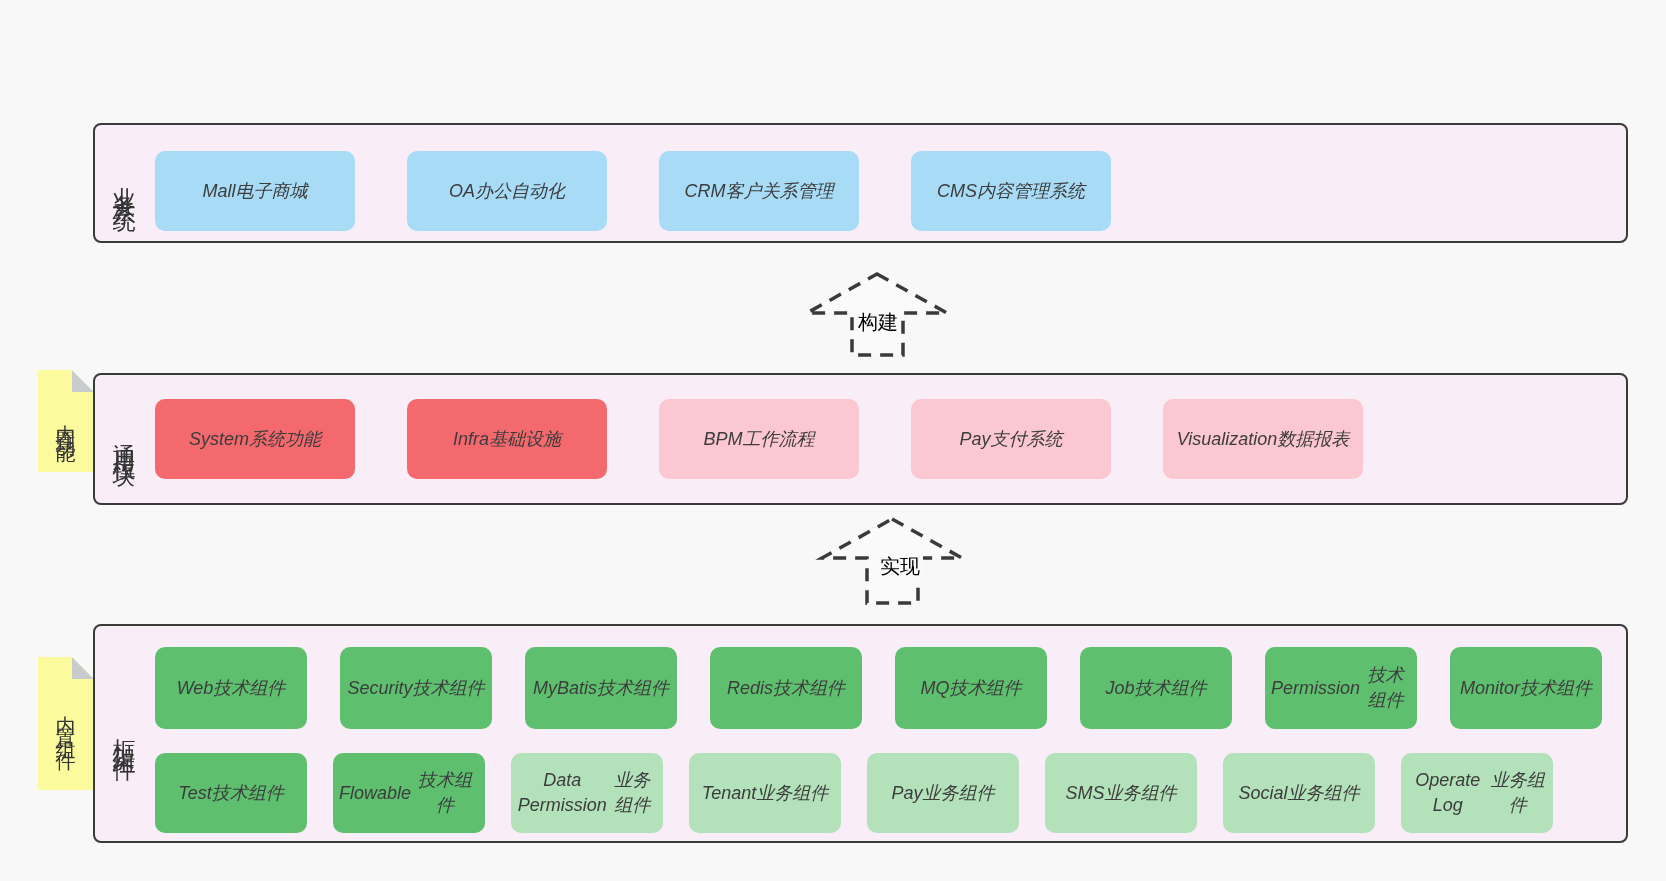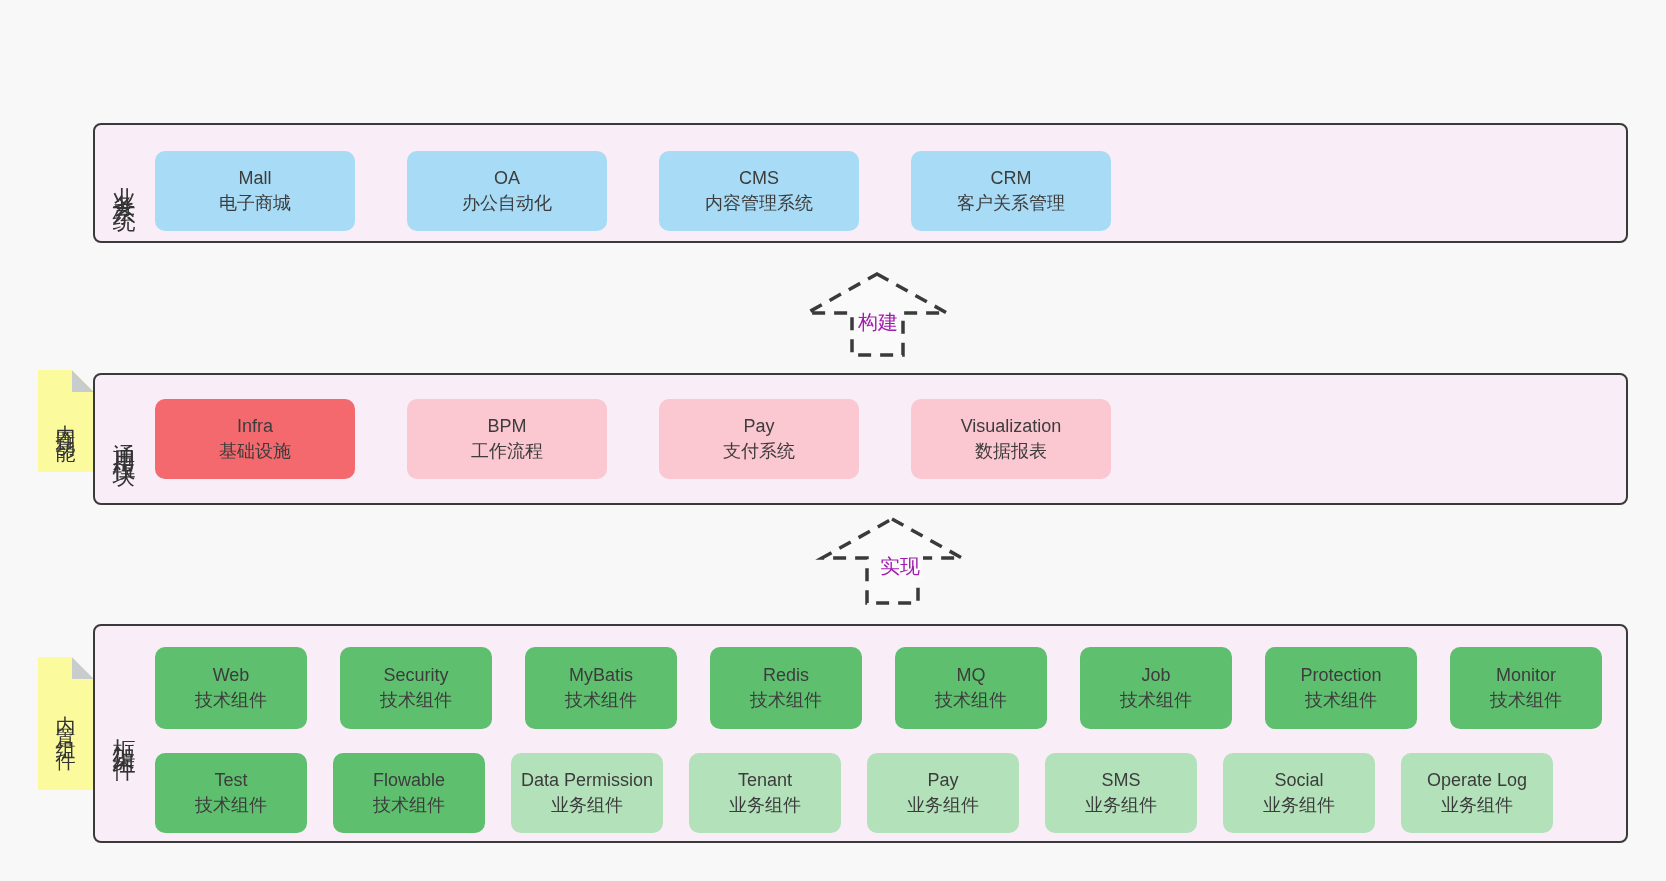--- a/index.html
+++ b/index.html
@@ -34,23 +34,24 @@
 
   
   .row{position:absolute;left:60px;display:flex;}
   #layer-business .row{top:26px;gap:52px;}
   #layer-modules .row{top:24px;gap:52px;}
   #layer-framework .row-0{top:21px;gap:33px;}
   #layer-framework .row-1{top:127px;gap:26px;}
 
   .box{
     box-sizing:border-box;border-radius:10px;
-    display:flex;flex-direction:column;align-items:center;justify-content:center;
+    display:flex;flex-direction:row;align-items:center;justify-content:center;
     text-align:center;font-size:18px;line-height:25px;color:var(--text,#3c3c3c);
     padding:10px 6px;
+    font-style:italic;
   }
   .size-wide{width:200px;height:80px;}
   .size-narrow{width:152px;height:82px;}
   #layer-framework .row-1 .box{height:80px;}
   .variant-blue{background:var(--box-blue,#a8dbf5);}
   .variant-red{background:var(--box-red,#f4696d);}
   .variant-pink{background:var(--box-pink,#fbc7d0);}
   .variant-green-dark{background:var(--box-green-dark,#5ec06f);}
   .variant-green-light{background:var(--box-green-light,#b2e1ba);}
 
@@ -79,21 +80,21 @@
   #arrow-build{left:790px;top:260px;}
   #arrow-implement{left:805px;top:505px;}
   .arrow-svg polygon{
     fill:#fafafa;
     stroke:var(--container-border,#3a3a3a);
     stroke-width:3.5;
     stroke-dasharray:13 9;
   }
   .arrow-label{
     position:absolute;transform:translate(-50%,-50%);
-    background:#fafafa;padding:1px 3px;font-size:20px;color:#a21caf;white-space:nowrap;
+    background:#fafafa;padding:1px 3px;font-size:20px;color:#000000;white-space:nowrap;
   }
   #arrow-build-label{left:878px;top:322px;}
   #arrow-implement-label{left:891px;top:566px;margin-left:9px;}
 </style>
 </head>
 <body style="--page-bg: #f8f8f8; --container-bg: #f9edf7; --container-border: #3a3a3a; --box-blue: #a8dbf5; --box-red: #f4696d; --box-pink: #fbc7d0; --box-green-dark: #5ec06f; --box-green-light: #b2e1ba; --sticky-bg: #fbfb9e; --sticky-fold: #c8cccd; --text: #3c3c3c;">
 
 <div class="page">
 
   <div class="sticky" id="sticky-modules">
@@ -112,41 +113,45 @@
     <div class="row">
         <div class="box size-wide variant-blue">
           <div>Mall</div>
           <div>电子商城</div>
         </div>
         <div class="box size-wide variant-blue">
           <div>OA</div>
           <div>办公自动化</div>
         </div>
         <div class="box size-wide variant-blue">
+          <div>CRM</div>
+          <div>客户关系管理</div>
+        </div>
+        <div class="box size-wide variant-blue">
           <div>CMS</div>
           <div>内容管理系统</div>
-        </div>
-        <div class="box size-wide variant-blue">
-          <div>CRM</div>
-          <div>客户关系管理</div>
         </div>
       </div>
   </section>
 
   <svg class="arrow-svg" id="arrow-build" width="170" height="105" viewBox="0 0 170 105">
     <polygon points="87,14 157,53 113,53 113,95 62,95 62,53 17,53"></polygon>
   </svg>
   <span class="arrow-label" id="arrow-build-label">构建</span>
 
   <section class="container" id="layer-modules">
     <div class="vlabel">
       <span>通用模块</span>
     </div>
     <div class="row">
         <div class="box size-wide variant-red">
+          <div>System</div>
+          <div>系统功能</div>
+        </div>
+        <div class="box size-wide variant-red">
           <div>Infra</div>
           <div>基础设施</div>
         </div>
         <div class="box size-wide variant-pink">
           <div>BPM</div>
           <div>工作流程</div>
         </div>
         <div class="box size-wide variant-pink">
           <div>Pay</div>
           <div>支付系统</div>
@@ -186,21 +191,21 @@
         </div>
         <div class="box size-narrow variant-green-dark">
           <div>MQ</div>
           <div>技术组件</div>
         </div>
         <div class="box size-narrow variant-green-dark">
           <div>Job</div>
           <div>技术组件</div>
         </div>
         <div class="box size-narrow variant-green-dark">
-          <div>Protection</div>
+          <div>Permission</div>
           <div>技术组件</div>
         </div>
         <div class="box size-narrow variant-green-dark">
           <div>Monitor</div>
           <div>技术组件</div>
         </div>
       </div>
     <div class="row row-1">
         <div class="box size-narrow variant-green-dark">
           <div>Test</div>

